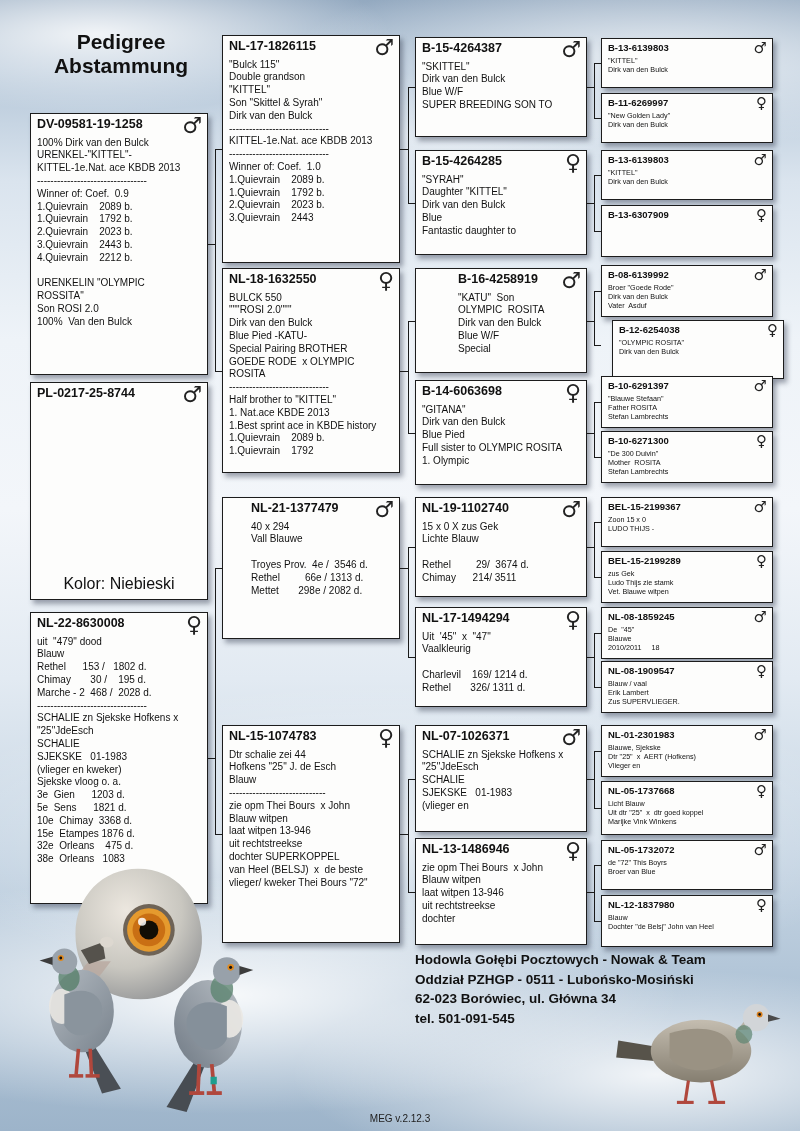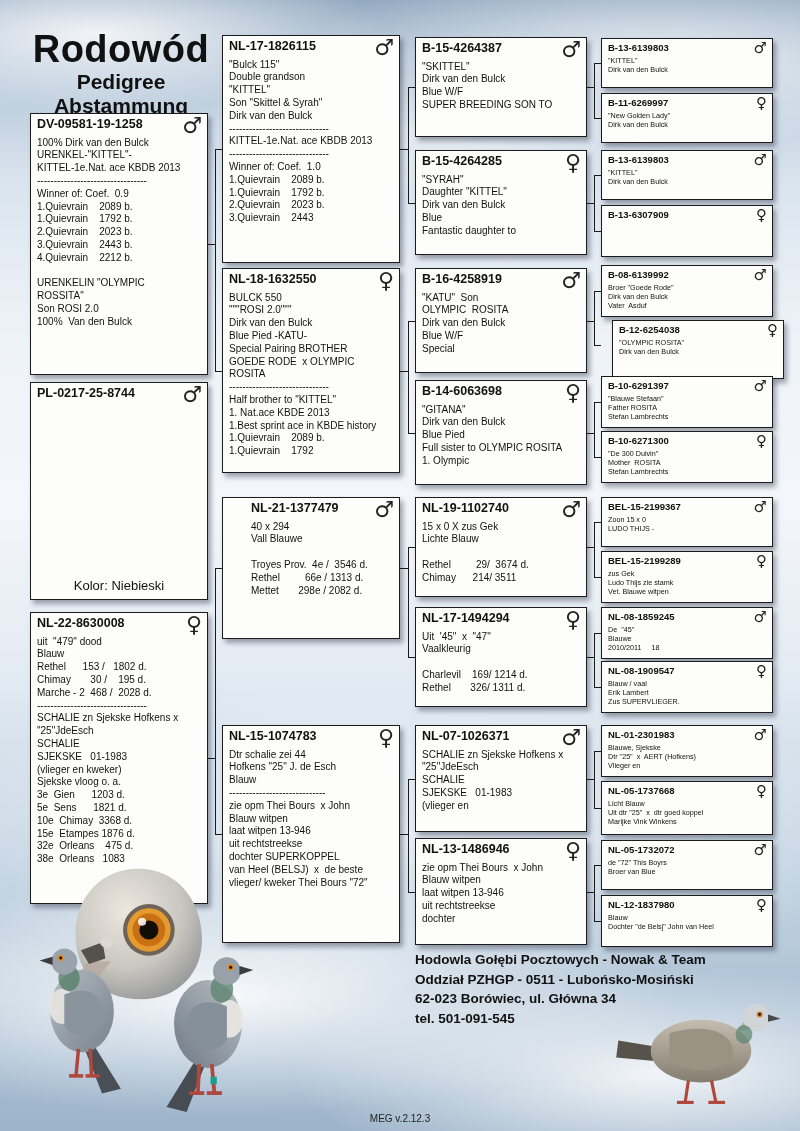--- a/index.html
+++ b/index.html
@@ -26,34 +26,33 @@
   .pbox-id{font-weight:bold;}
   .pbox-big .pbox-id{font-size:12.5px;}
   .pbox-small .pbox-id{font-size:9.5px;}
   .pbox-sex{font-family:"DejaVu Sans",sans-serif;line-height:.8;color:#222;}
   .pbox-big .pbox-sex{font-size:22px;}
   .pbox-small .pbox-sex{font-size:15px;}
   .pbox-body{padding:1px 5px 2px 6px;}
   .pbox-big .pbox-body{font-size:10px;line-height:1.28;}
   .pbox-small .pbox-body{font-size:7.2px;line-height:1.25;}
   .pline{white-space:pre;overflow:hidden;}
-  .pbox-footer{position:absolute;bottom:6px;left:0;width:100%;text-align:center;font-size:13px;}
+  .pbox-footer{position:absolute;bottom:6px;left:0;width:100%;text-align:center;font-size:16px;}
   .conn{position:absolute;background:#1a1a1a;}
   .contact{position:absolute;left:415px;top:950px;width:370px;font-size:13.5px;font-weight:bold;line-height:1.45;}
   .identity{position:absolute;left:40px;top:1040px;width:155px;text-align:center;font-size:12.5px;font-weight:bold;line-height:1.4;color:#6b2417;}
   .version{position:absolute;left:50%;transform:translateX(-50%);top:1113px;font-size:10px;color:#222;}
   .pigeon{position:absolute;}
 </style>
 </head>
 <body>
 
 <div class="page">
 
   <div class="title-block">
-    <div class="title-main">Rodowód</div>
     <div class="title-sub">Pedigree</div>
     <div class="title-sub">Abstammung</div>
   </div>
 
   <div id="tree">
       <div class="pbox pbox-big" style="left: 30px; top: 113px; width: 178px; height: 262px;">
         <div class="pbox-head">
           <span class="pbox-id">DV-09581-19-1258</span>
           <span class="pbox-sex">♂</span>
         </div>
@@ -202,21 +201,21 @@
           <span class="pbox-sex">♀</span>
         </div>
         <div class="pbox-body">
           <div class="pline">"SYRAH"</div>
           <div class="pline">Daughter "KITTEL"</div>
           <div class="pline">Dirk van den Bulck</div>
           <div class="pline">Blue</div>
           <div class="pline">Fantastic daughter to</div>
         </div>
       </div>
-      <div class="pbox pbox-big" style="left: 415px; top: 268px; width: 172px; height: 105px;">
+      <div class="pbox pbox-big" style="left: 415px; top: 268px; width: 172px; height: 105px; padding-left: 36px;">
         <div class="pbox-head">
           <span class="pbox-id">B-16-4258919</span>
           <span class="pbox-sex">♂</span>
         </div>
         <div class="pbox-body">
           <div class="pline">"KATU"  Son</div>
           <div class="pline">OLYMPIC  ROSITA</div>
           <div class="pline">Dirk van den Bulck</div>
           <div class="pline">Blue W/F</div>
           <div class="pline">Special</div>

